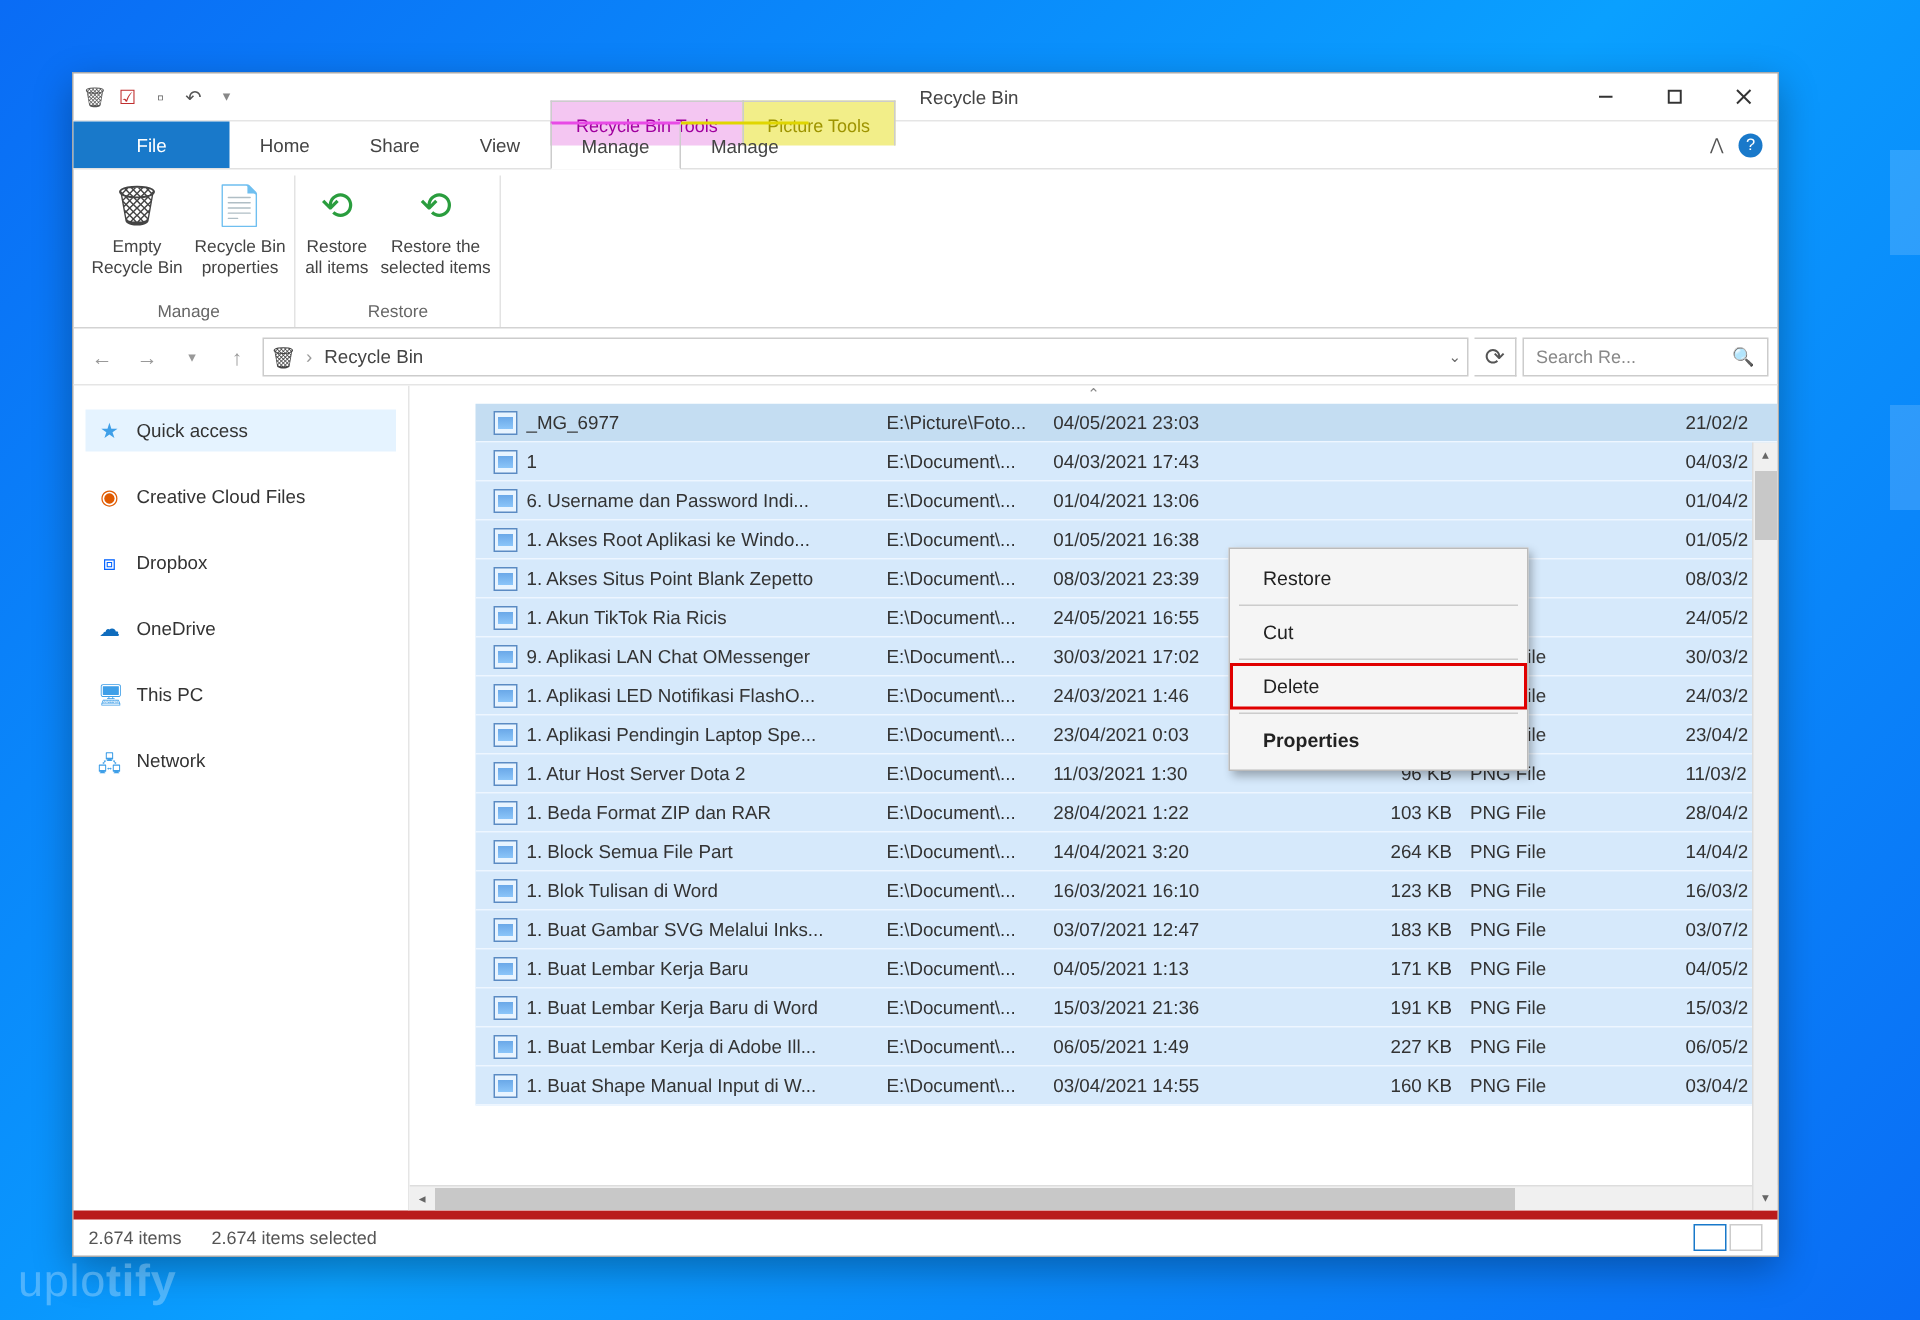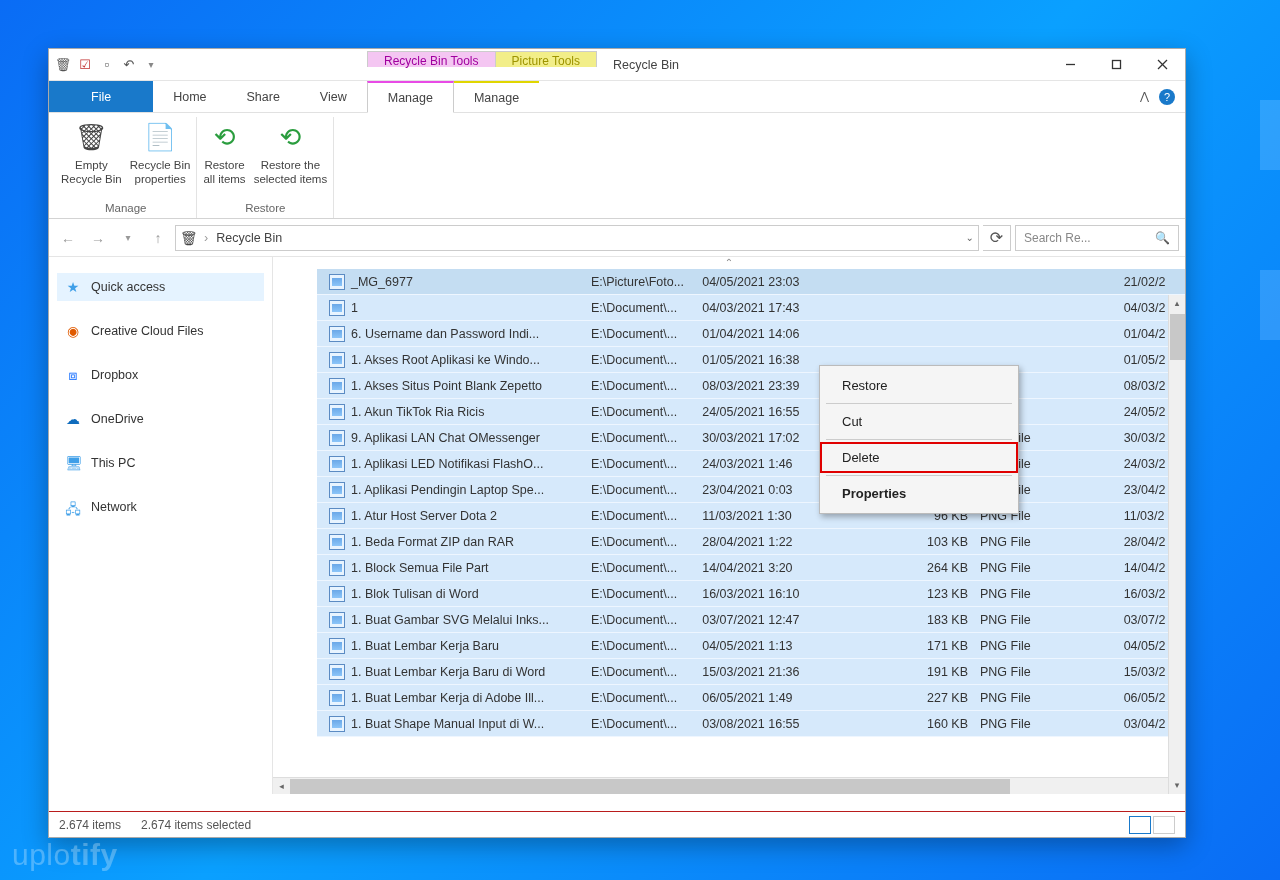--- a/index.html
+++ b/index.html
@@ -12,21 +12,21 @@
     position: absolute; left: 48px; top: 48px; width: 1138px; height: 790px;
     background: #fff; border: 1px solid #aaa; box-shadow: 0 8px 24px rgba(0,0,0,0.3);
     display: flex; flex-direction: column;
   }
 
   
   .titlebar { height: 32px; display: flex; align-items: stretch; border-bottom: 1px solid #e5e5e5; }
   .qat { display: flex; align-items: center; padding: 0 6px; gap: 6px; }
   .qat-ico { width: 16px; height: 16px; font-size: 13px; text-align:center; line-height:16px; color:#555; }
   .tool-tabs { display: flex; align-items: stretch; margin-left: 202px; }
-  .tool-tab { padding: 2px 16px 0; font-size: 12px; display:flex; align-items:center; border:1px solid #ccc; border-bottom:none; height:16px; margin-top:2px; }
+  .tool-tab { padding: 2px 16px 0; font-size: 12px; display:flex; align-items:center; border:1px solid #ccc; border-bottom:none; height:30px; margin-top:18px; }
   .tool-tab.pink { background:#f4c6f2; color:#a0009e; }
   .tool-tab.yel { background:#f2ee89; color:#9e9400; margin-left:-1px; }
   .win-title { padding: 0 16px; font-size: 12.5px; display:flex; align-items:center; color:#444; }
   .win-ctrls { margin-left: auto; display:flex; }
   .win-btn { width: 46px; display:flex; align-items:center; justify-content:center; font-size:12px; color:#333; }
   .win-btn svg { width:11px; height:11px; stroke:#333; stroke-width:1.3; fill:none; }
 
   
   .ribbon-tabs { height: 32px; display:flex; align-items: stretch; border-bottom: 1px solid #e1e1e1; font-size:12.5px; }
   .rtab { padding: 0 20px; display:flex; align-items:center; color:#444; }
@@ -83,21 +83,21 @@
 
   .vscroll { position:absolute; right:0; top:38px; bottom:0; width:17px; background:#f0f0f0; border-left:1px solid #ddd; display:flex; flex-direction:column; align-items:center; }
   .vscroll .arr { height:17px; width:100%; text-align:center; font-size:9px; color:#666; line-height:17px; }
   .vscroll .thumb { width:15px; height:46px; background:#c8c8c8; margin-top:2px; }
   .hscroll { height:17px; background:#f0f0f0; border-top:1px solid #ddd; display:flex; }
   .hscroll .arr { width:17px; text-align:center; font-size:9px; color:#666; line-height:17px; }
   .hscroll .track { flex:1; position:relative; }
   .hscroll .thumb { position:absolute; left:0; top:1px; height:15px; width:720px; background:#c8c8c8; }
 
   
-  .status { height:26px; border-top:1px solid #b91c1c; display:flex; align-items:center; font-size:12px; color:#555; padding:12px 10px; gap:20px;margin-top:17px; }
+  .status { height:26px; border-top:6px solid #b91c1c; display:flex; align-items:center; font-size:12px; color:#555; padding:12px 10px; gap:20px; }
   .status .view-icons { margin-left:auto; display:flex; gap:2px; }
   .view-btn { width:22px;height:18px;border:1px solid #ccc; background:#fff; }
   .view-btn.sel{border-color:#1979ca;}
 
   
   .ctx { position:absolute; width:200px; background:#f5f5f5; border:1px solid #bbb; box-shadow:2px 3px 6px rgba(0,0,0,0.3); font-size:13px; color:#222; padding:4px 0; }
   .ctx-item { padding:8px 22px; }
   .ctx-item.bold { font-weight:600; }
   .ctx-item.hl { border:2.5px solid #e00000; padding:6px 20px; }
   .ctx-sep { height:1px; background:#ccc; margin:2px 6px; }
@@ -271,21 +271,21 @@
             <div class="c-size"></div>
             <div class="c-type"></div>
             <div class="c-mod">04/03/2</div>
           </div>
           <div class="row">
             <div class="c-name">
               <span class="fico"></span>
               <span>6.  Username dan Password Indi...</span>
             </div>
             <div class="c-loc">E:\Document\...</div>
-            <div class="c-date">01/04/2021 14:06</div>
+            <div class="c-date">01/04/2021 13:06</div>
             <div class="c-size"></div>
             <div class="c-type"></div>
             <div class="c-mod">01/04/2</div>
           </div>
           <div class="row">
             <div class="c-name">
               <span class="fico"></span>
               <span>1. Akses Root Aplikasi ke Windo...</span>
             </div>
             <div class="c-loc">E:\Document\...</div>
@@ -436,21 +436,21 @@
             <div class="c-size">227 KB</div>
             <div class="c-type">PNG File</div>
             <div class="c-mod">06/05/2</div>
           </div>
           <div class="row">
             <div class="c-name">
               <span class="fico"></span>
               <span>1. Buat Shape Manual Input di W...</span>
             </div>
             <div class="c-loc">E:\Document\...</div>
-            <div class="c-date">03/08/2021 16:55</div>
+            <div class="c-date">03/04/2021 14:55</div>
             <div class="c-size">160 KB</div>
             <div class="c-type">PNG File</div>
             <div class="c-mod">03/04/2</div>
           </div>
         </div>
       <div class="hscroll">
         <div class="arr">◂</div>
           <div class="track">
             <div class="thumb"></div>
           </div>

